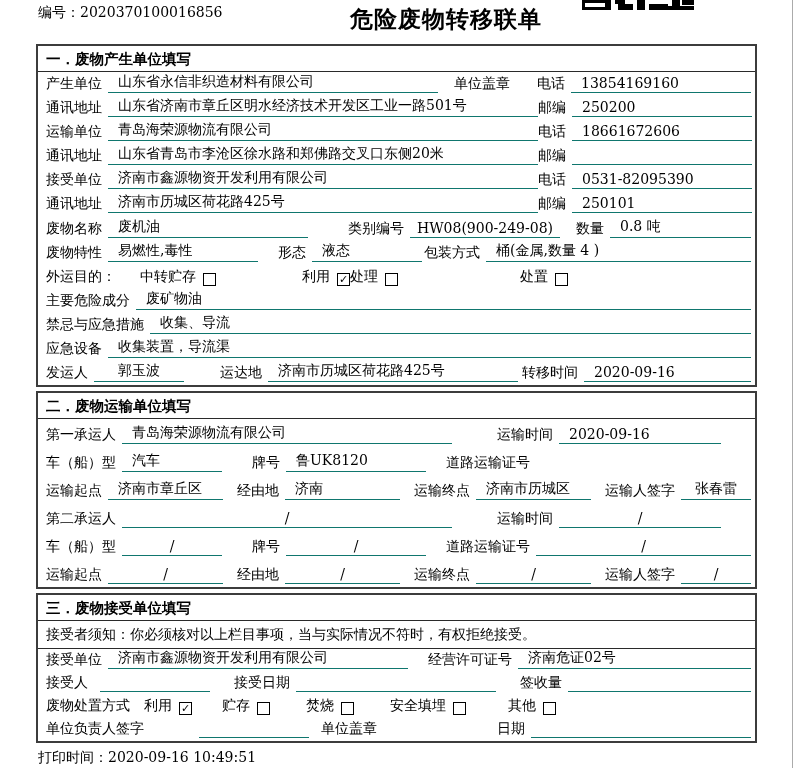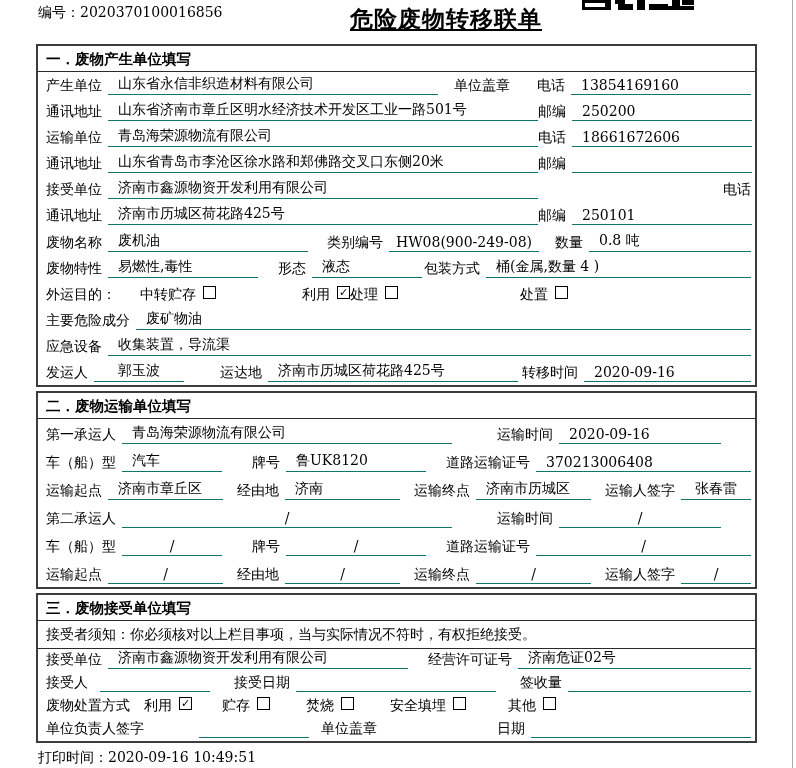--- a/index.html
+++ b/index.html
@@ -7,21 +7,21 @@
   body {
     width:796px; height:768px; background:#ffffff; overflow:hidden;
     font-family:"DejaVu Serif","Liberation Serif",serif;
     font-size:14px; color:#000; position:relative;
   }
   .page-edge { position:absolute; top:0; bottom:0; right:3px; width:1px; background:#ababab; }
   .qr { position:absolute; left:582px; top:0; width:112px; height:10px; }
   .serial { position:absolute; left:38px; top:4px; white-space:nowrap; }
   .doc-title {
     position:absolute; left:0; top:4px; width:100%; text-align:center;
-    padding-left:96px; font-size:23px; font-weight:bold; letter-spacing:1px;text-decoration:underline;
+    padding-left:96px; font-size:23px; font-weight:bold; letter-spacing:1px;
   }
   .box {
     position:absolute; left:36px; width:721px; border:2px solid #3c3c3c;
     background:#fff; display:flex; flex-direction:column;
   }
   #sec1 { top:44px;  height:343px; }
   #sec2 { top:391px; height:198px; }
   #sec3 { top:593px; height:150px; }
   .sec-title {
     flex:none; height:26px; line-height:25px; padding-left:8px;
@@ -30,21 +30,21 @@
   .notice { flex:none; height:28px; line-height:27px; padding-left:8px; border-bottom:1.5px solid #2a2a2a; white-space:nowrap; }
   .row { flex:1; display:flex; align-items:flex-end; padding:0 4px 3px 8px; min-height:0; }
   .lbl { white-space:nowrap; flex:none; }
   .val {
     flex:none; margin-left:6px; border-bottom:1px solid #0f766e;
     padding:0 2px 1px 10px; white-space:nowrap; min-height:18px;
   }
   .fill { flex:1 1 auto; }
   .ctr { text-align:center; padding-left:2px; }
   .sp { flex:1 1 auto; }
-  .opt { display:inline-flex; align-items:flex-start; flex:none; }
+  .opt { display:inline-flex; align-items:flex-end; flex:none; }
   .cb {
     display:inline-block; width:13px; height:13px; border:1px solid #000;
     margin-left:7px; font-size:11px; line-height:11px; text-align:center;
     font-family:"DejaVu Sans","Liberation Sans",sans-serif; flex:none;
   }
   .footer { position:absolute; left:38px; top:749px; white-space:nowrap; }
 </style>
 </head>
 <body>
 
@@ -98,34 +98,35 @@
       <span class="sp"></span>
       <span class="lbl">邮编</span>
       <span class="val" style="width:180px"></span>
     </div>
 
     <div class="row">
       <span class="lbl">接受单位</span>
       <span class="val" style="width:430px">济南市鑫源物资开发利用有限公司</span>
       <span class="sp"></span>
       <span class="lbl">电话</span>
+      <span class="val" style="width:180px">0531-82095390</span>
     </div>
 
     <div class="row">
       <span class="lbl">通讯地址</span>
       <span class="val" style="width:430px">济南市历城区荷花路425号</span>
       <span class="sp"></span>
       <span class="lbl">邮编</span>
       <span class="val" style="width:180px">250101</span>
     </div>
 
     <div class="row">
       <span class="lbl">废物名称</span>
       <span class="val" style="width:200px">废机油</span>
-      <span class="lbl" style="margin-left:19px">类别编号</span>
+      <span class="lbl" style="margin-left:40px">类别编号</span>
       <span class="val ctr" style="width:150px">HW08(900-249-08)</span>
       <span class="lbl" style="margin-left:16px">数量</span>
       <span class="val fill">0.8 吨</span>
     </div>
 
     <div class="row">
       <span class="lbl">废物特性</span>
       <span class="val" style="width:150px">易燃性,毒性</span>
       <span class="lbl" style="margin-left:20px">形态</span>
       <span class="val" style="width:110px">液态</span>
@@ -151,20 +152,24 @@
         <span>处置</span>
         <span class="cb"></span>
       </span>
     </div>
 
     <div class="row">
       <span class="lbl">主要危险成分</span>
       <span class="val fill">废矿物油</span>
     </div>
 
+    <div class="row">
+      <span class="lbl">禁忌与应急措施</span>
+      <span class="val fill">收集、导流</span>
+    </div>
 
     <div class="row">
       <span class="lbl">应急设备</span>
       <span class="val fill">收集装置，导流渠</span>
     </div>
 
     <div class="row">
       <span class="lbl">发运人</span>
       <span class="val ctr" style="width:90px">郭玉波</span>
       <span class="lbl" style="margin-left:36px">运达地</span>
@@ -183,21 +188,20 @@
       <span class="lbl" style="margin-left:45px">运输时间</span>
       <span class="val fill" style="margin-right:30px">2020-09-16</span>
     </div>
 
     <div class="row">
       <span class="lbl">车（船）型</span>
       <span class="val" style="width:100px">汽车</span>
       <span class="lbl" style="margin-left:30px">牌号</span>
       <span class="val" style="width:140px">鲁UK8120</span>
       <span class="lbl" style="margin-left:20px">道路运输证号</span>
-      <span class="val fill">370213006408</span>
     </div>
 
     <div class="row">
       <span class="lbl">运输起点</span>
       <span class="val" style="width:115px">济南市章丘区</span>
       <span class="lbl" style="margin-left:14px">经由地</span>
       <span class="val" style="width:115px">济南</span>
       <span class="lbl" style="margin-left:14px">运输终点</span>
       <span class="val" style="width:115px">济南市历城区</span>
       <span class="lbl" style="margin-left:14px">运输人签字</span>

